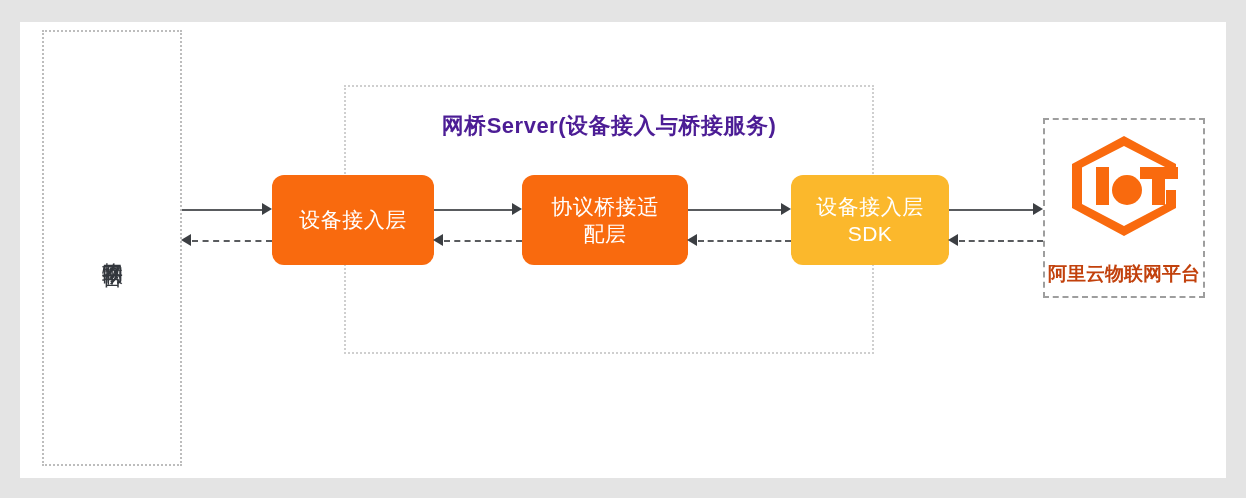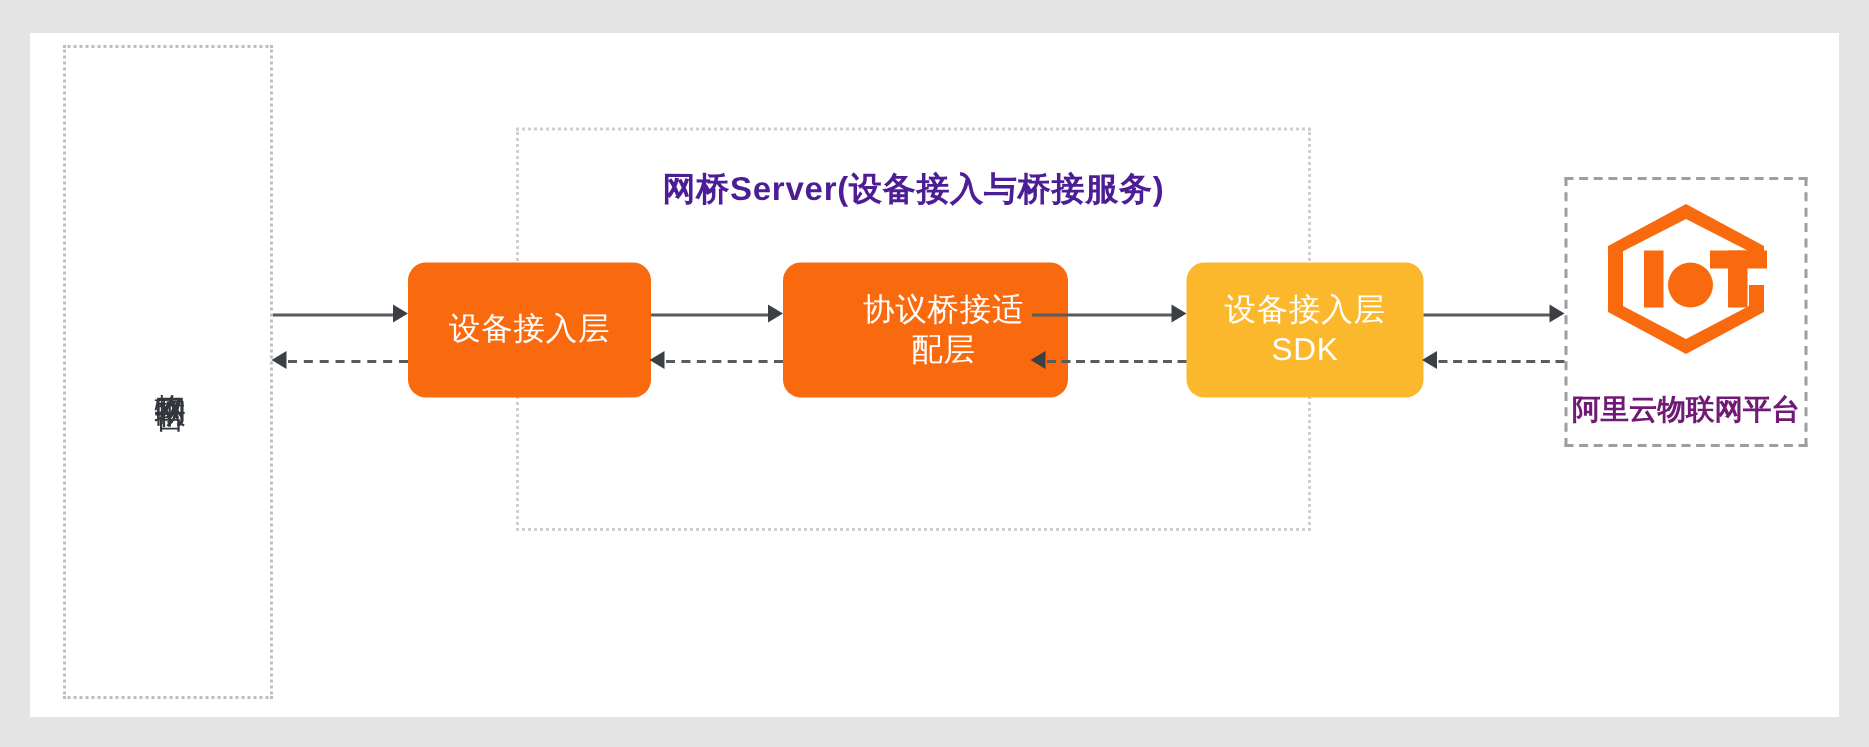--- a/index.html
+++ b/index.html
@@ -44,38 +44,38 @@
   #bridge-server-title{
     position:absolute;left:0;top:24px;width:100%;
     text-align:center;font-size:22px;font-weight:700;color:#4c1d95;
     letter-spacing:.5px;
   }
 
   
   #aliyun-platform{left:1043px;top:118px;width:162px;height:180px;}
   #aliyun-label{
     position:absolute;left:0;right:0;bottom:10px;
-    text-align:center;font-size:19px;font-weight:700;color:#701a75;
+    text-align:center;font-size:19px;font-weight:700;color:#c2410c;
     line-height:1.25;
   }
   #iot-logo{
     position:absolute;left:50%;top:14px;transform:translateX(-50%);
     width:112px;height:104px;
   }
 
   
   .node{
     position:absolute;top:175px;height:90px;
     border-radius:12px;
     display:flex;align-items:center;justify-content:center;
     color:#ffffff;font-size:21px;line-height:1.3;text-align:center;
     letter-spacing:.5px;
   }
   #node-access{left:272px;width:162px;background:#f96a0e;}
-  #node-adapter{left:522px;width:166px;background:#f96a0e;padding-left:24px;}
+  #node-adapter{left:522px;width:166px;background:#f96a0e;}
   #node-sdk{left:791px;width:158px;background:#fbb82c;}
   .solid-line{
     position:absolute;height:2px;background:#595b5e;top:209px;
   }
   .dash-line{
     position:absolute;height:0;border-top:2px dashed #595b5e;top:240px;
   }
   .arrow-r{
     position:absolute;width:0;height:0;
     border-top:6px solid transparent;border-bottom:6px solid transparent;

